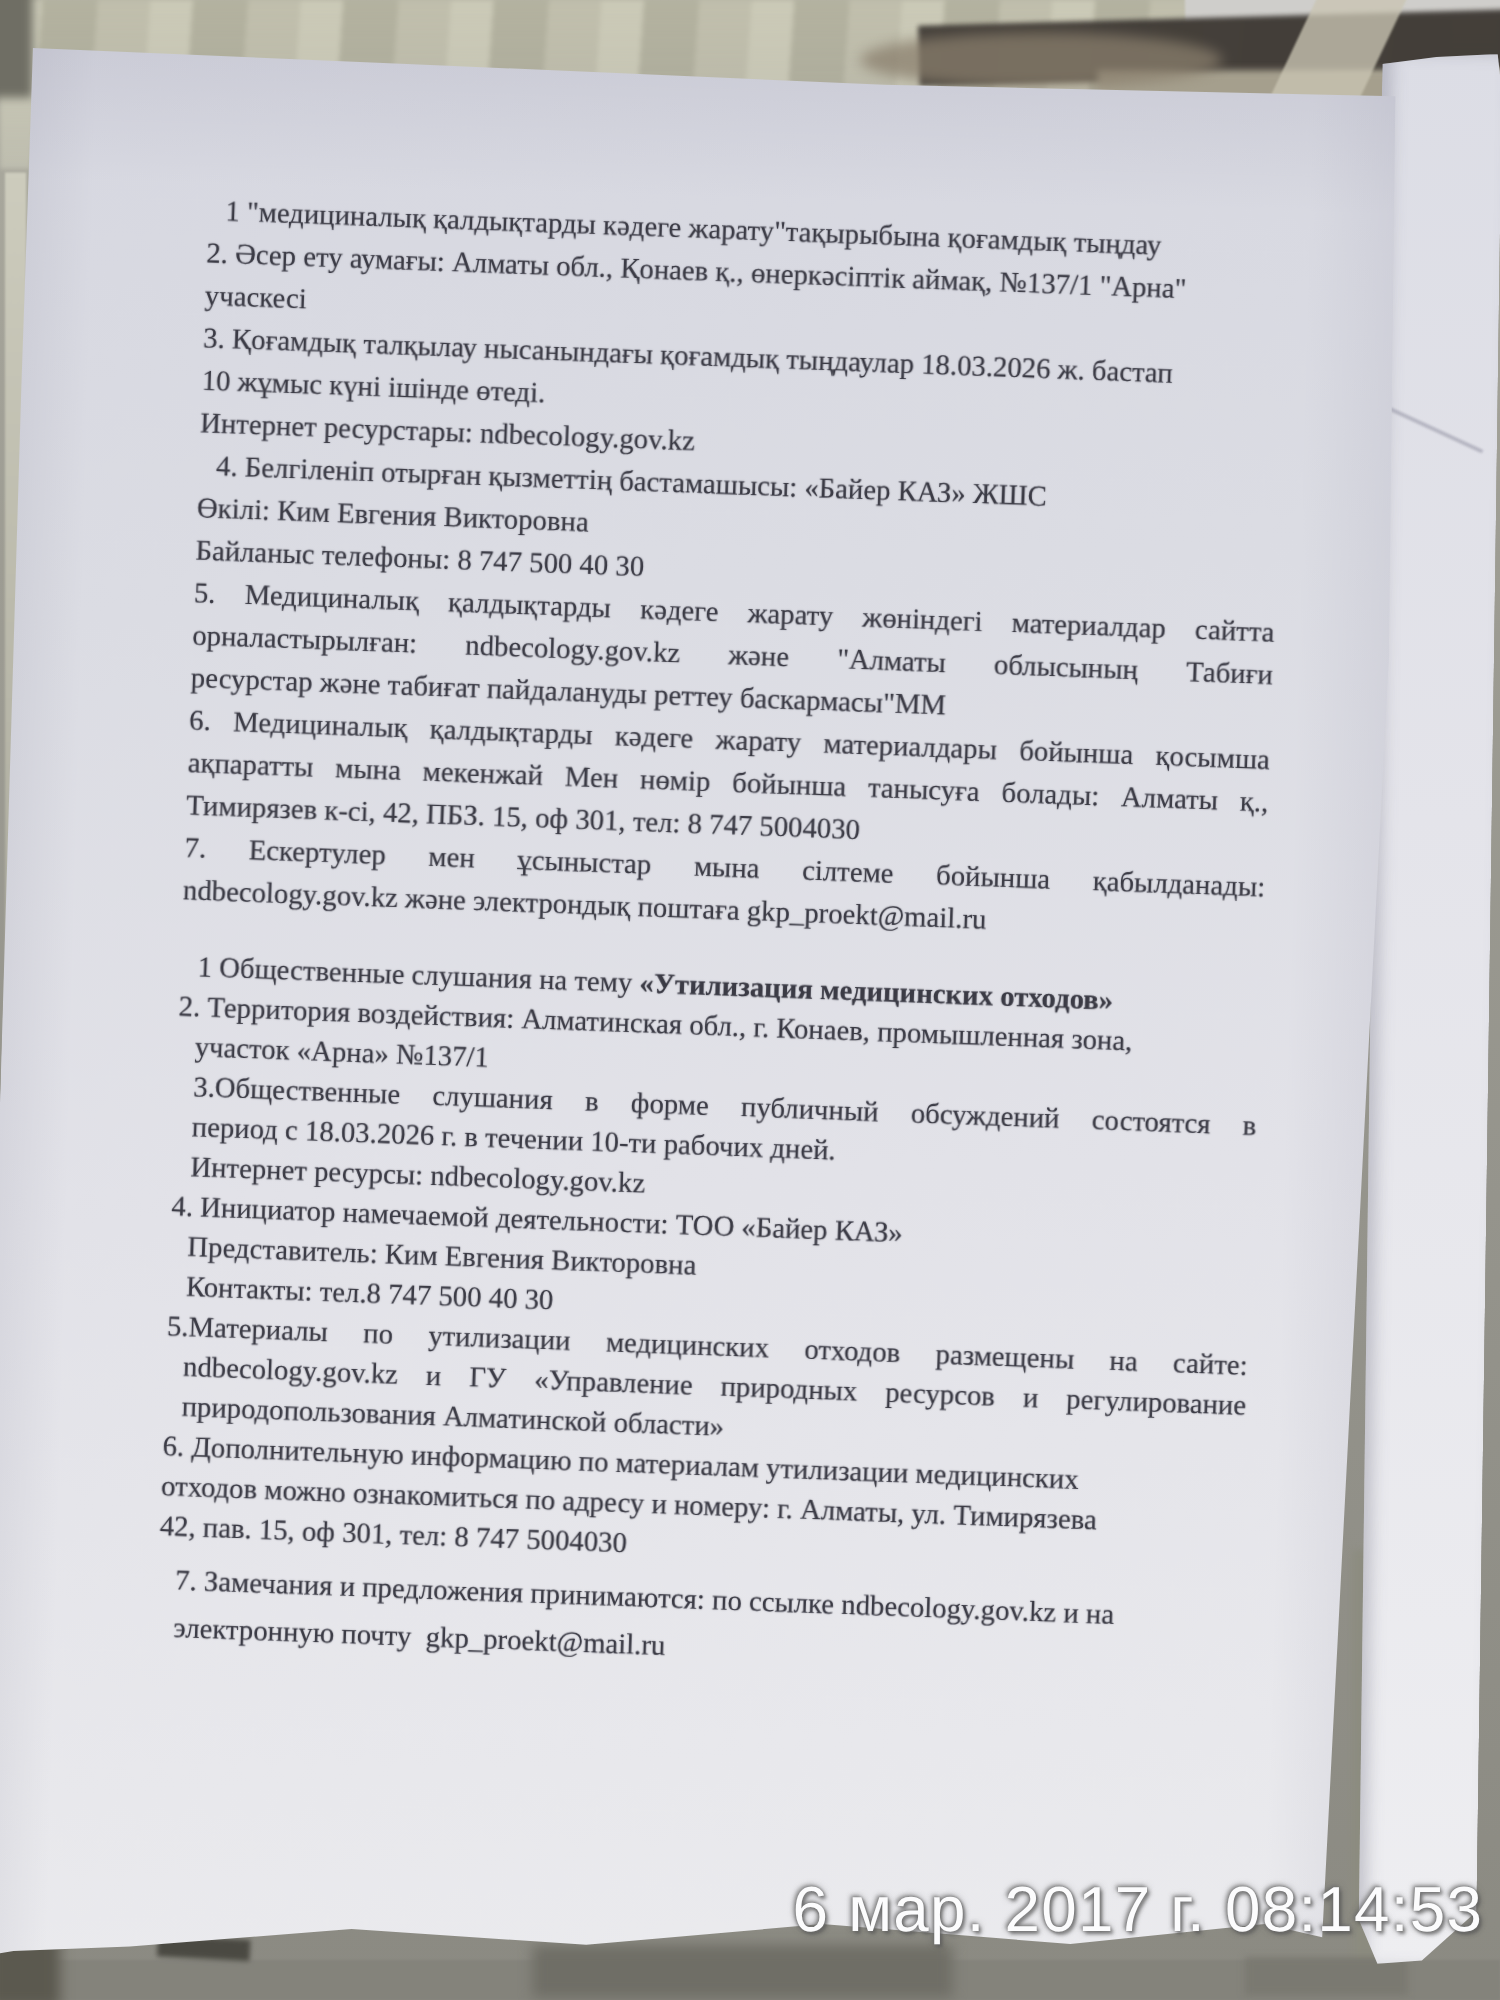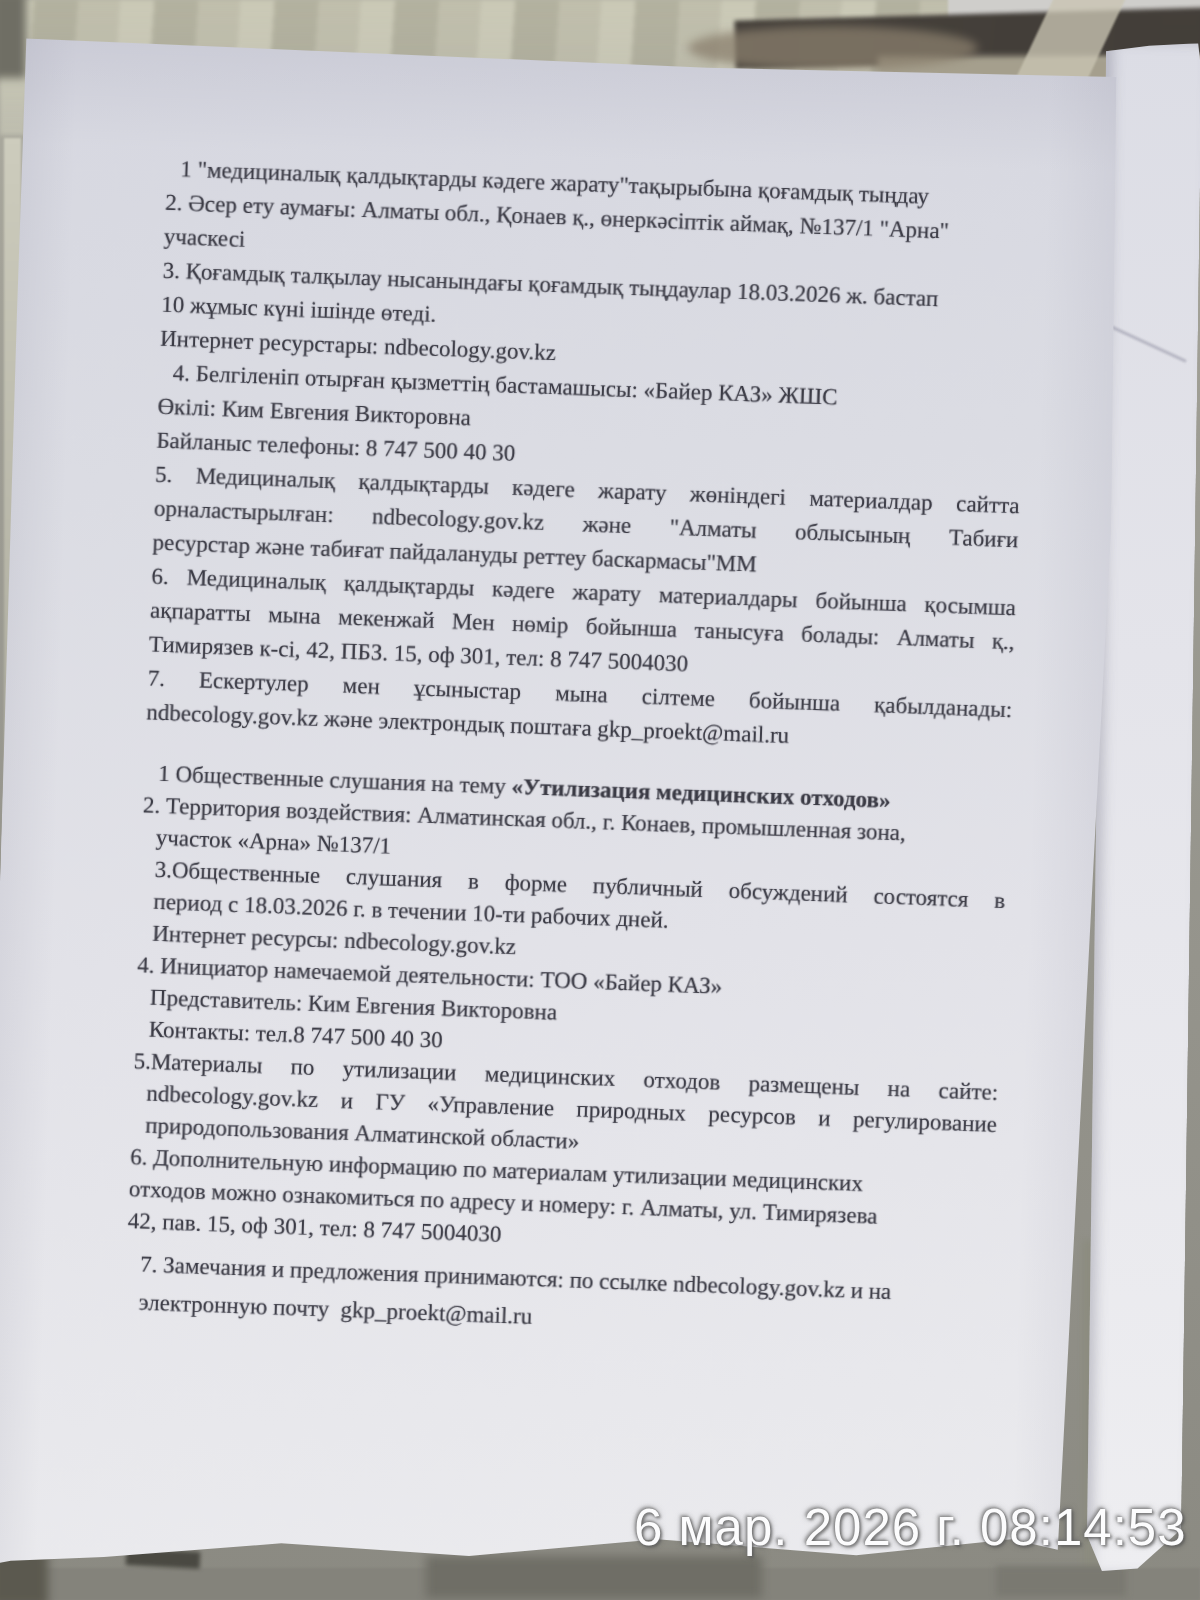--- a/index.html
+++ b/index.html
@@ -146,15 +146,15 @@
           <div class="line">отходов можно ознакомиться по адресу и номеру: г. Алматы, ул. Тимирязева</div>
           <div class="line">42, пав. 15, оф 301, тел: 8 747 5004030</div>
         </div>
       <div class="sec-foot">
           <div class="line ind">7. Замечания и предложения принимаются: по ссылке ndbecology.gov.kz и на</div>
           <div class="line ind">электронную почту  gkp_proekt@mail.ru</div>
         </div>
     </div>
   </div>
 
-  <div class="timestamp">6 мар. 2026 г. 08:14:53</div>
+  <div class="timestamp">6 мар. 2017 г. 08:14:53</div>
 
 </div>
 
 </body></html>

